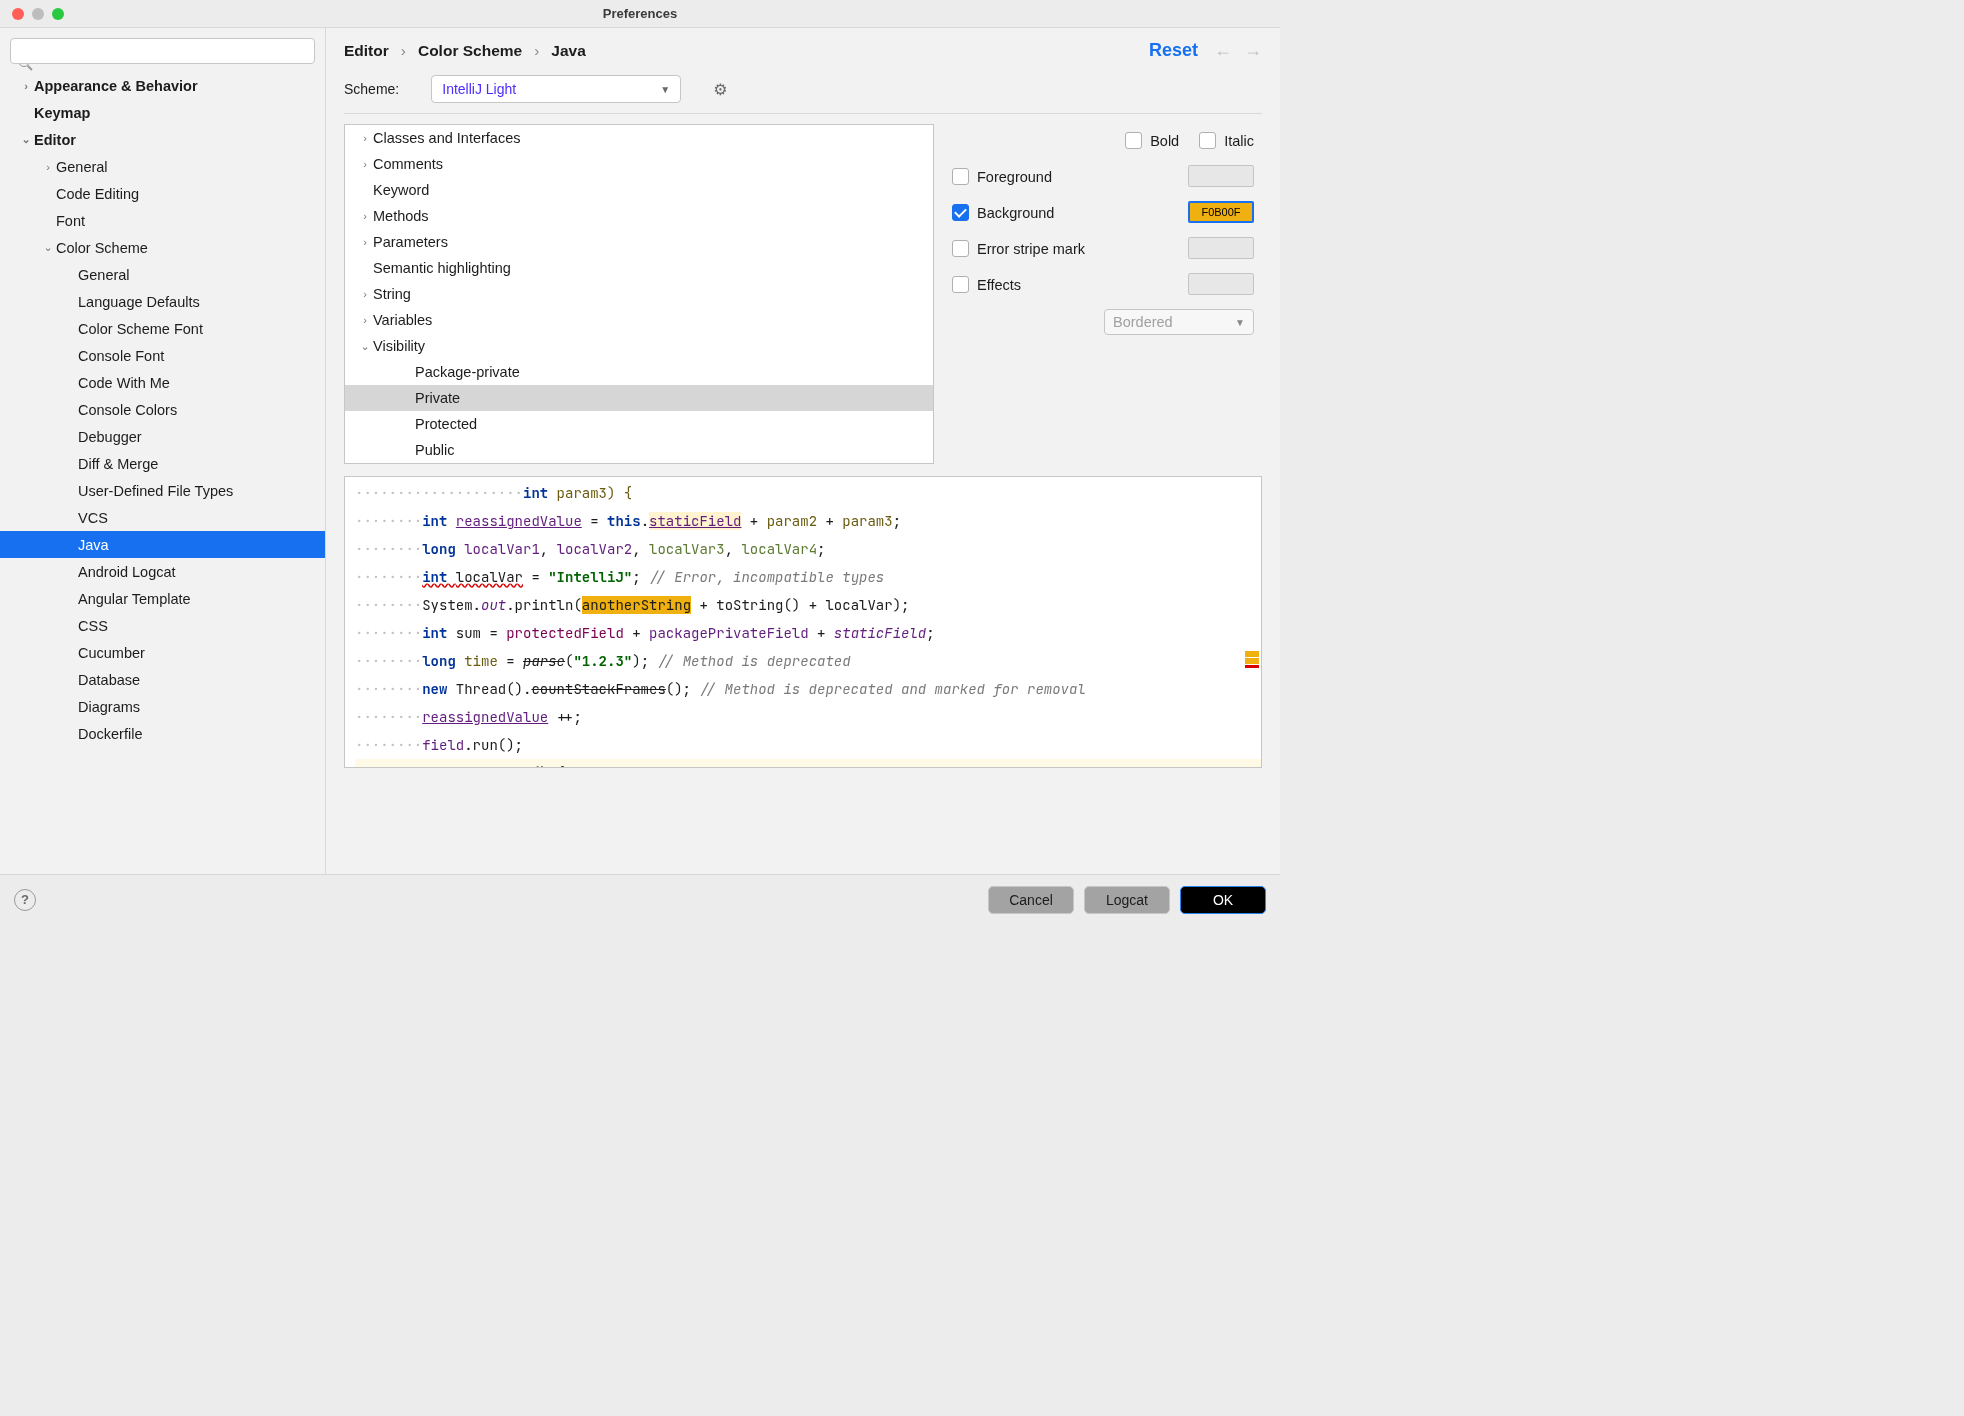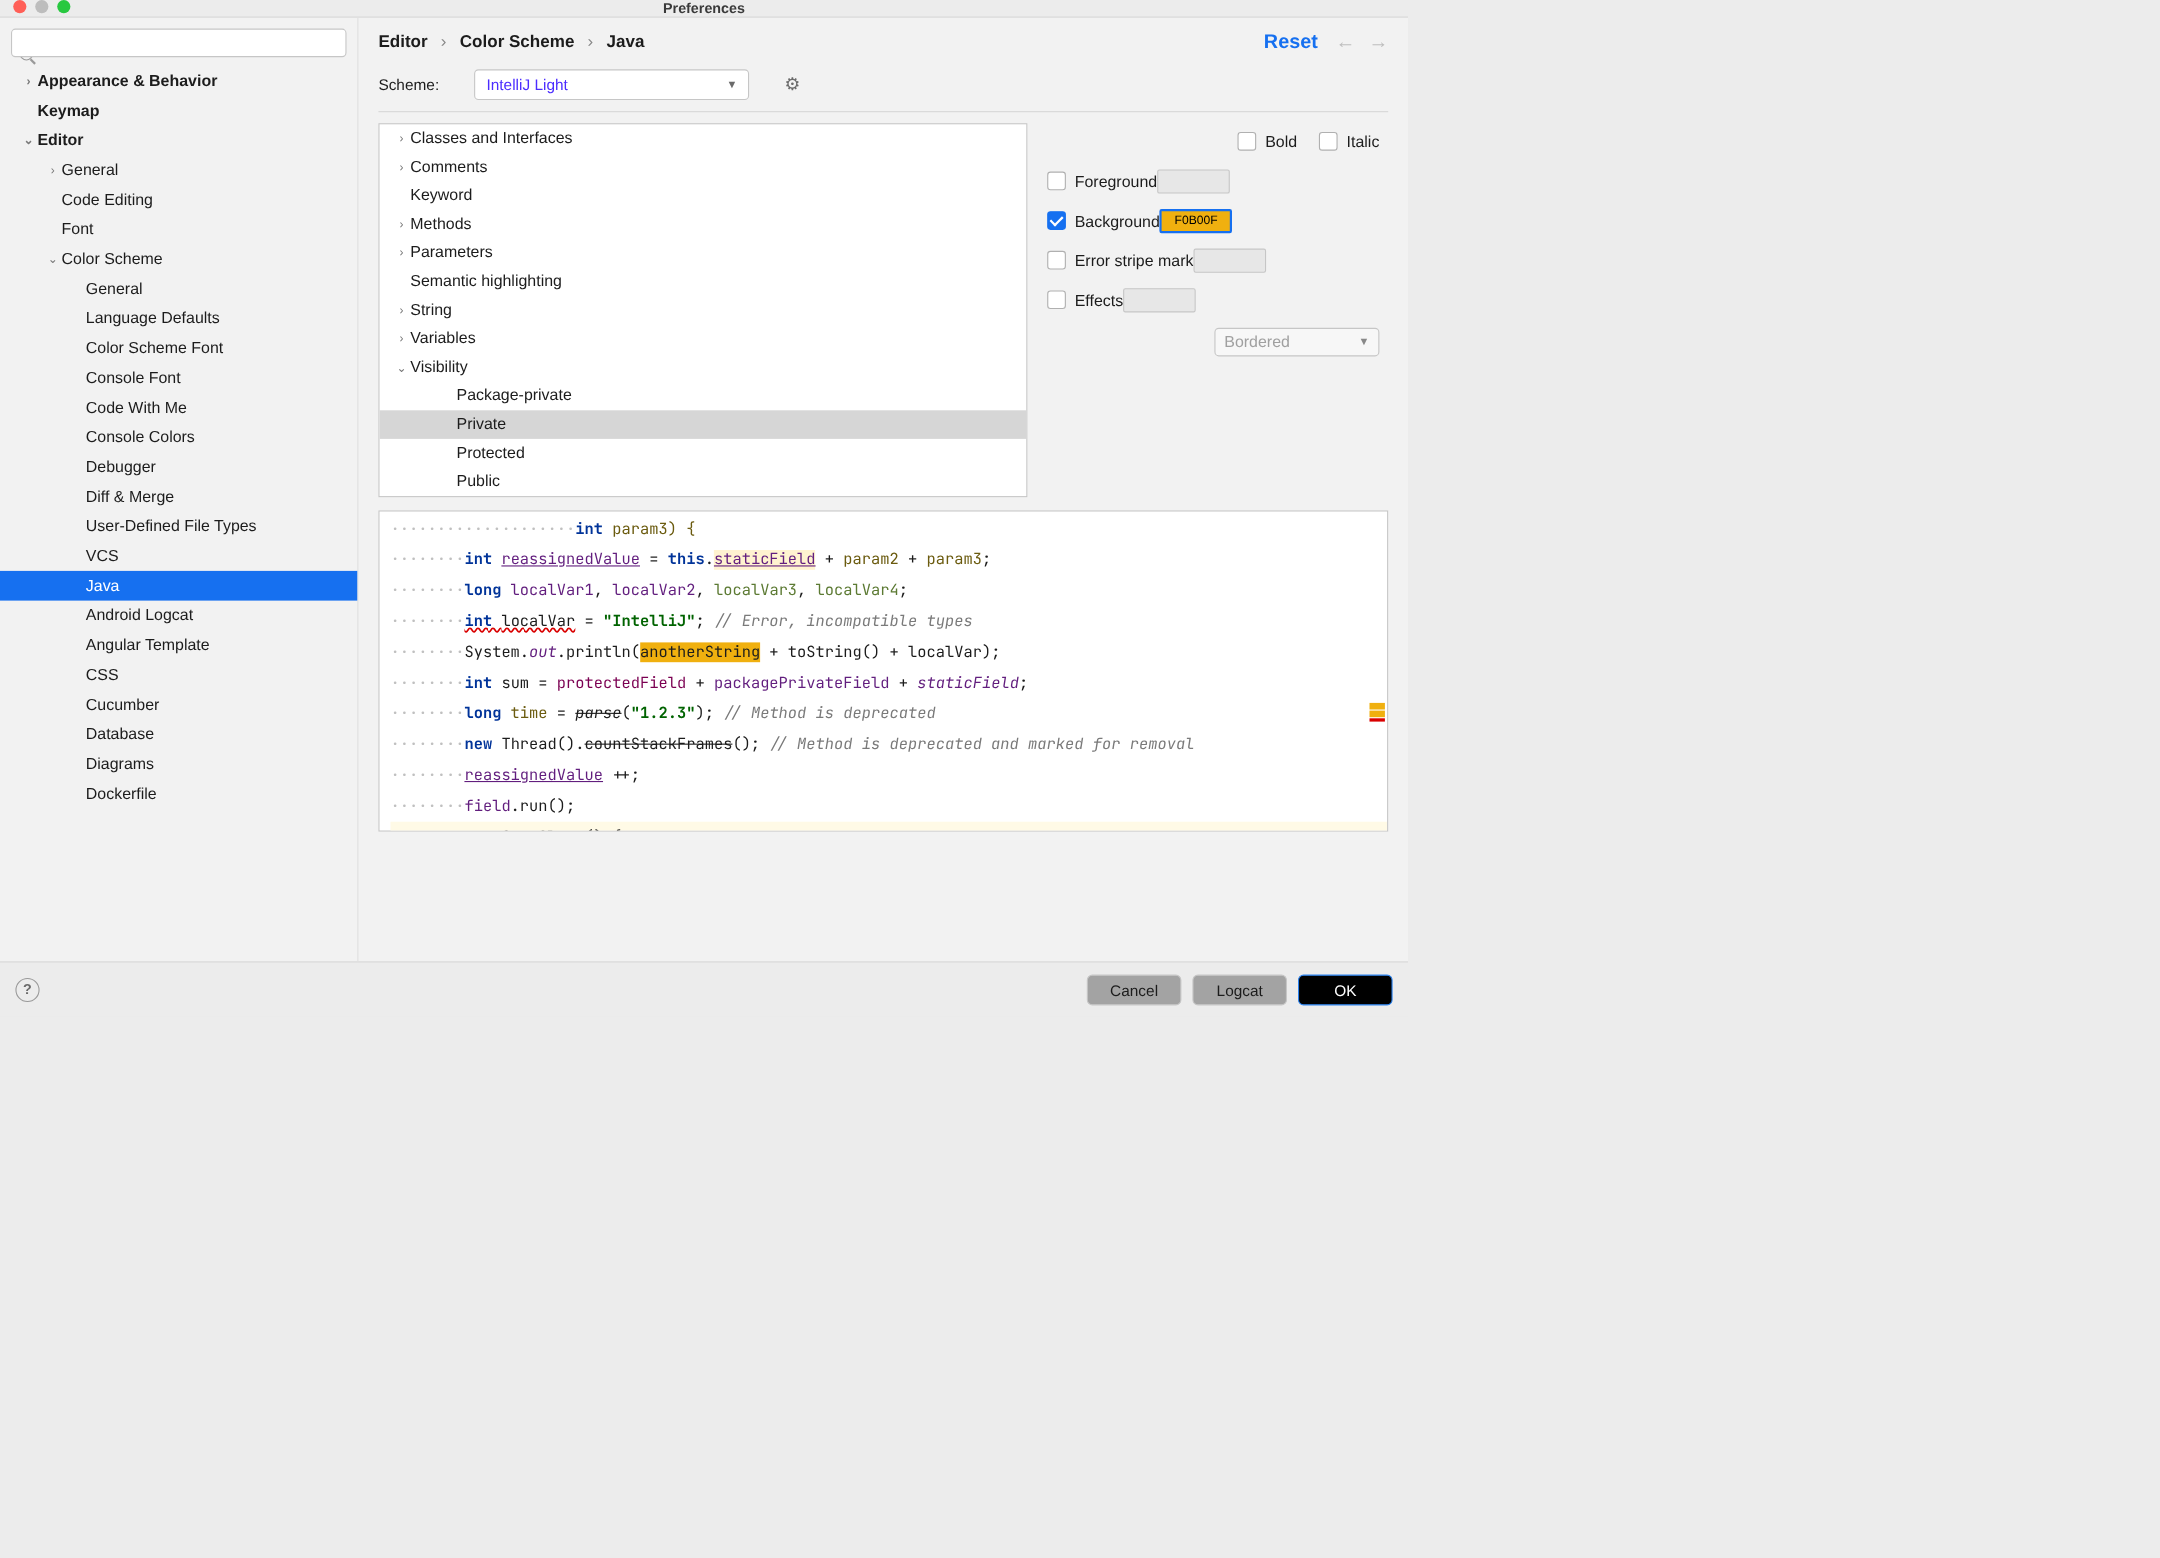--- a/index.html
+++ b/index.html
@@ -10,23 +10,24 @@
   background: #ececec;
   width: 1280px;
   height: 924px;
   overflow: hidden;
   display: flex;
   flex-direction: column;
 }
 
 
 .titlebar {
-  height: 16px;
+  height: 28px;
   background: #ececec;
   display: flex;
+  align-items: center;
   padding: 0 12px;
   border-bottom: 1px solid #d8d8d8;
   position: relative;
 }
 .traffic-lights { display: flex; gap: 8px; }
 .tl { width: 12px; height: 12px; border-radius: 50%; }
 .tl-close { background: #ff5f57; }
 .tl-min { background: #bdbdbd; }
 .tl-max { background: #28c840; }
 .win-title {
@@ -158,21 +159,21 @@
 .cat-ind0 { padding-left: 12px; }
 .cat-ind1 { padding-left: 54px; }
 
 .opts {
   flex: 1;
   padding-top: 8px;
   font-size: 14.5px;
 }
 .opt-top { display: flex; justify-content: flex-end; gap: 20px; margin-bottom: 16px; padding-right: 8px; }
 .opt-row {
-  display: flex; align-items: center; justify-content: flex-start;
+  display: flex; align-items: center; justify-content: space-between;
   margin-bottom: 14px;
   padding-right: 8px;
 }
 .chk {
   width: 17px; height: 17px;
   border: 1px solid #b0b0b0;
   border-radius: 3px;
   background: #fff;
   display: inline-block;
   margin-right: 8px;

